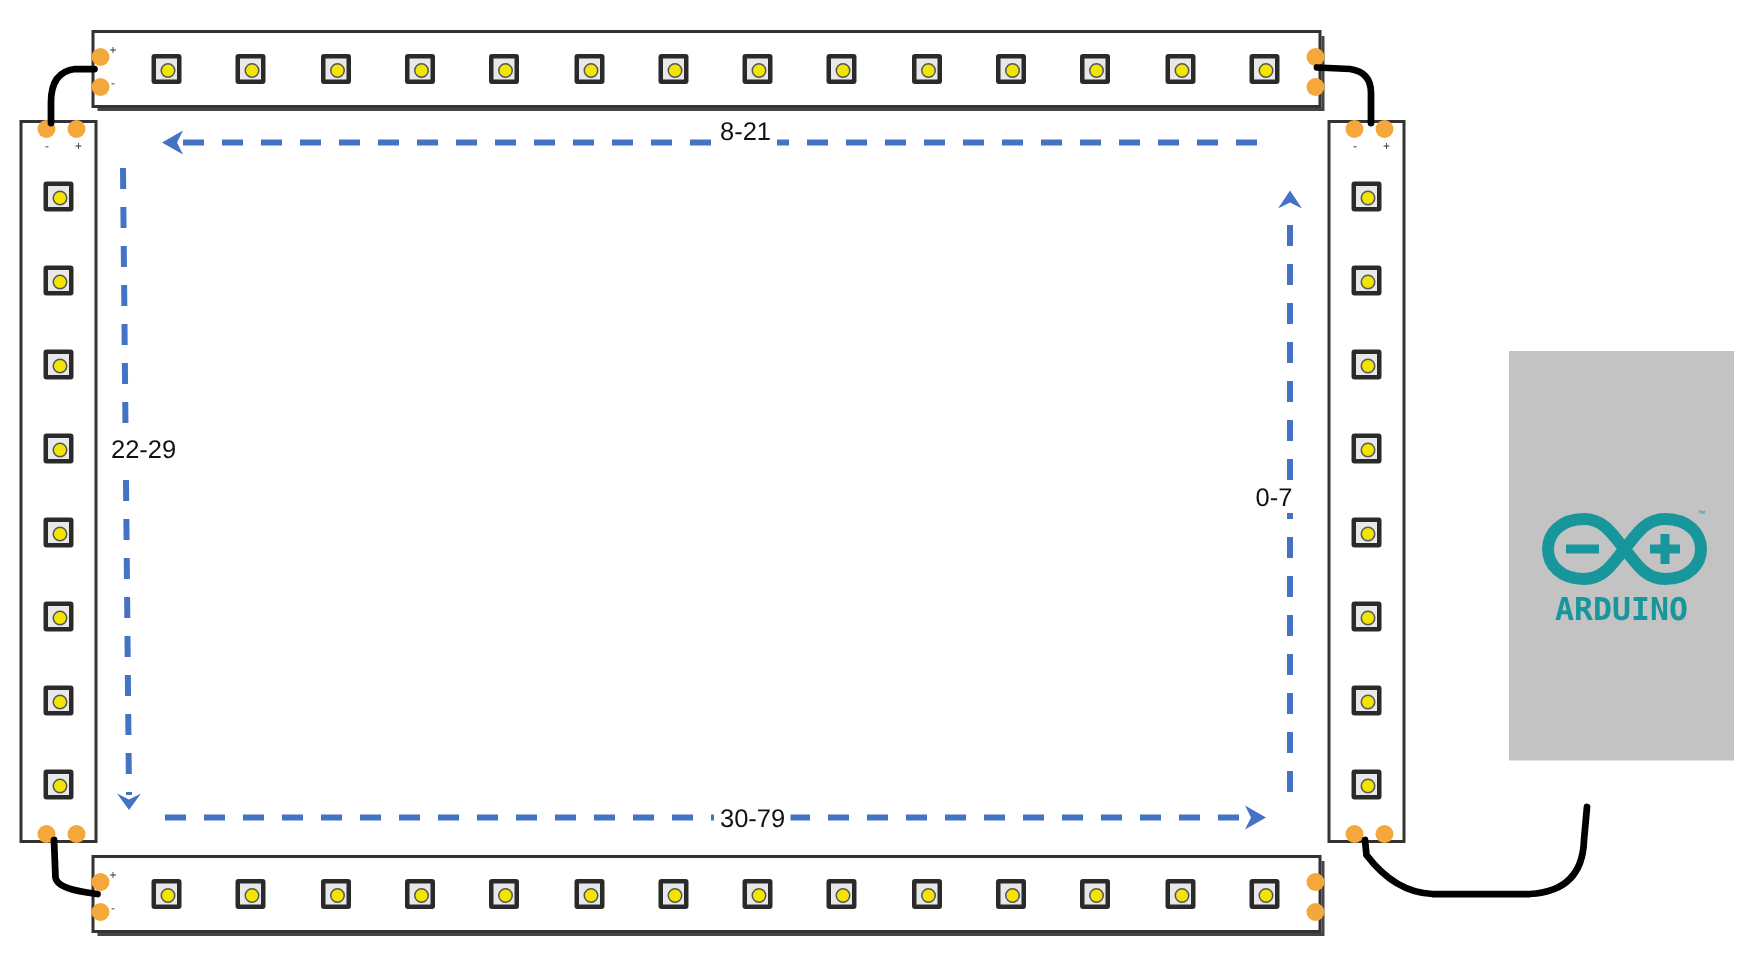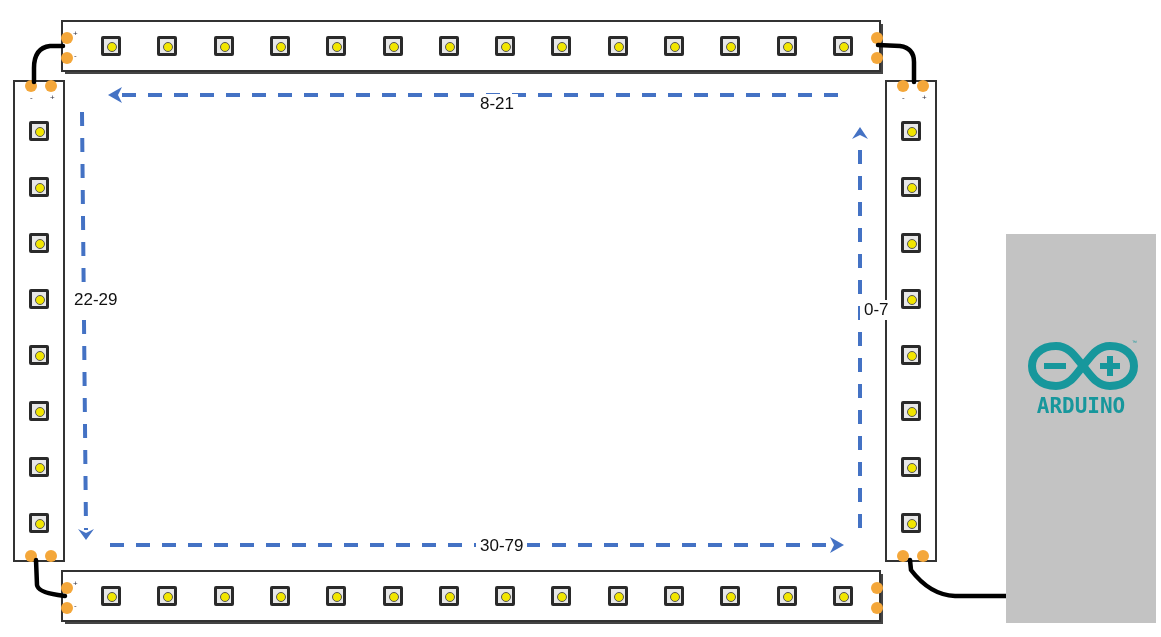--- a/index.html
+++ b/index.html
@@ -4,21 +4,21 @@
 <style>
   html, body { margin: 0; padding: 0; background: #ffffff; }
   body { width: 1161px; height: 637px; position: relative; overflow: hidden; font-family: "Liberation Sans", sans-serif; }
   .strip { position: absolute; background: #fff; border: 2px solid #333; box-sizing: border-box; }
   .strip.h { box-shadow: 3px 3px 0 -1px #444; }
   .led { position: absolute; width: 20px; height: 20px; box-sizing: border-box; border: 3px solid #2a2a2a; background: #e8e8e8; border-radius: 2px; }
   .led::after { content: ""; position: absolute; left: 3px; top: 3px; width: 8px; height: 8px; border-radius: 50%; background: #f2e600; border: 1px solid #555; }
   .pad { position: absolute; width: 12px; height: 12px; border-radius: 50%; background: #f4a73a; }
   .pol { position: absolute; font-size: 8px; color: #334; line-height: 8px; }
   .label { position: absolute; font-size: 17px; color: #111; background: #fff; padding: 0 4px; line-height: 20px; }
-  #arduino { position: absolute; left: 1006px; top: 234px; width: 150px; height: 389px; background: #c3c3c3; }
+  #arduino { position: absolute; left: 1006px; top: 234px; width: 150px; height: 273px; background: #c3c3c3; }
   #arduino .logo { position: absolute; left: 22px; top: 104px; width: 110px; }
   #arduino .name { position: absolute; left: 0; right: 0; top: 160px; text-align: center; color: #17979c; font-family: "DejaVu Sans Mono", monospace; font-weight: bold; font-size: 21px; letter-spacing: 0px; }
   svg.overlay { position: absolute; left: 0; top: 0; }
 </style>
 </head>
 <body>
 
 <div class="strip h" style="left:61px; top:20px; width:820px; height:52px;">
   <div class="pad" style="left:-2px; top:10px;"></div>
   <div class="pad" style="left:-2px; top:30px;"></div>
@@ -121,23 +121,23 @@
     <line x1="860" y1="528" x2="860" y2="140"></line>
   </g>
   <g fill="#4472c4">
     <polygon points="108,95 122,87 118,95 122,103"></polygon>
     <polygon points="86,540 78,529 86,533 94,529"></polygon>
     <polygon points="844,545 830,537 834,545 830,553"></polygon>
     <polygon points="860,127 852,139 860,135 868,139"></polygon>
   </g>
 </svg>
 
-<div class="label" style="left:476px; top:94px;">8-21</div>
+<div class="label" style="left:476px; top:78px;">8-21</div>
 <div class="label" style="left:70px; top:290px;">22-29</div>
-<div class="label" style="left:833px; top:300px;margin-left:27px;">0-7</div>
+<div class="label" style="left:833px; top:322px;">0-7</div>
 <div class="label" style="left:476px; top:536px;">30-79</div>
 
 <div id="arduino">
   <svg class="logo" viewBox="0 0 110 56" width="110" height="56">
     <path d="M 28 8 C 12 8 4 18 4 28 C 4 38 12 48 28 48 C 42 48 48 36 55 28 C 62 20 68 8 82 8 C 98 8 106 18 106 28 C 106 38 98 48 82 48 C 68 48 62 36 55 28 C 48 20 42 8 28 8 Z" fill="none" stroke="#17979c" stroke-width="8"></path>
     <rect x="16" y="25" width="22" height="6" fill="#17979c"></rect>
     <rect x="72" y="25" width="20" height="6" fill="#17979c"></rect>
     <rect x="79" y="18" width="6" height="20" fill="#17979c"></rect>
     <text x="104" y="6" font-size="5" fill="#17979c">™</text>
   </svg>

